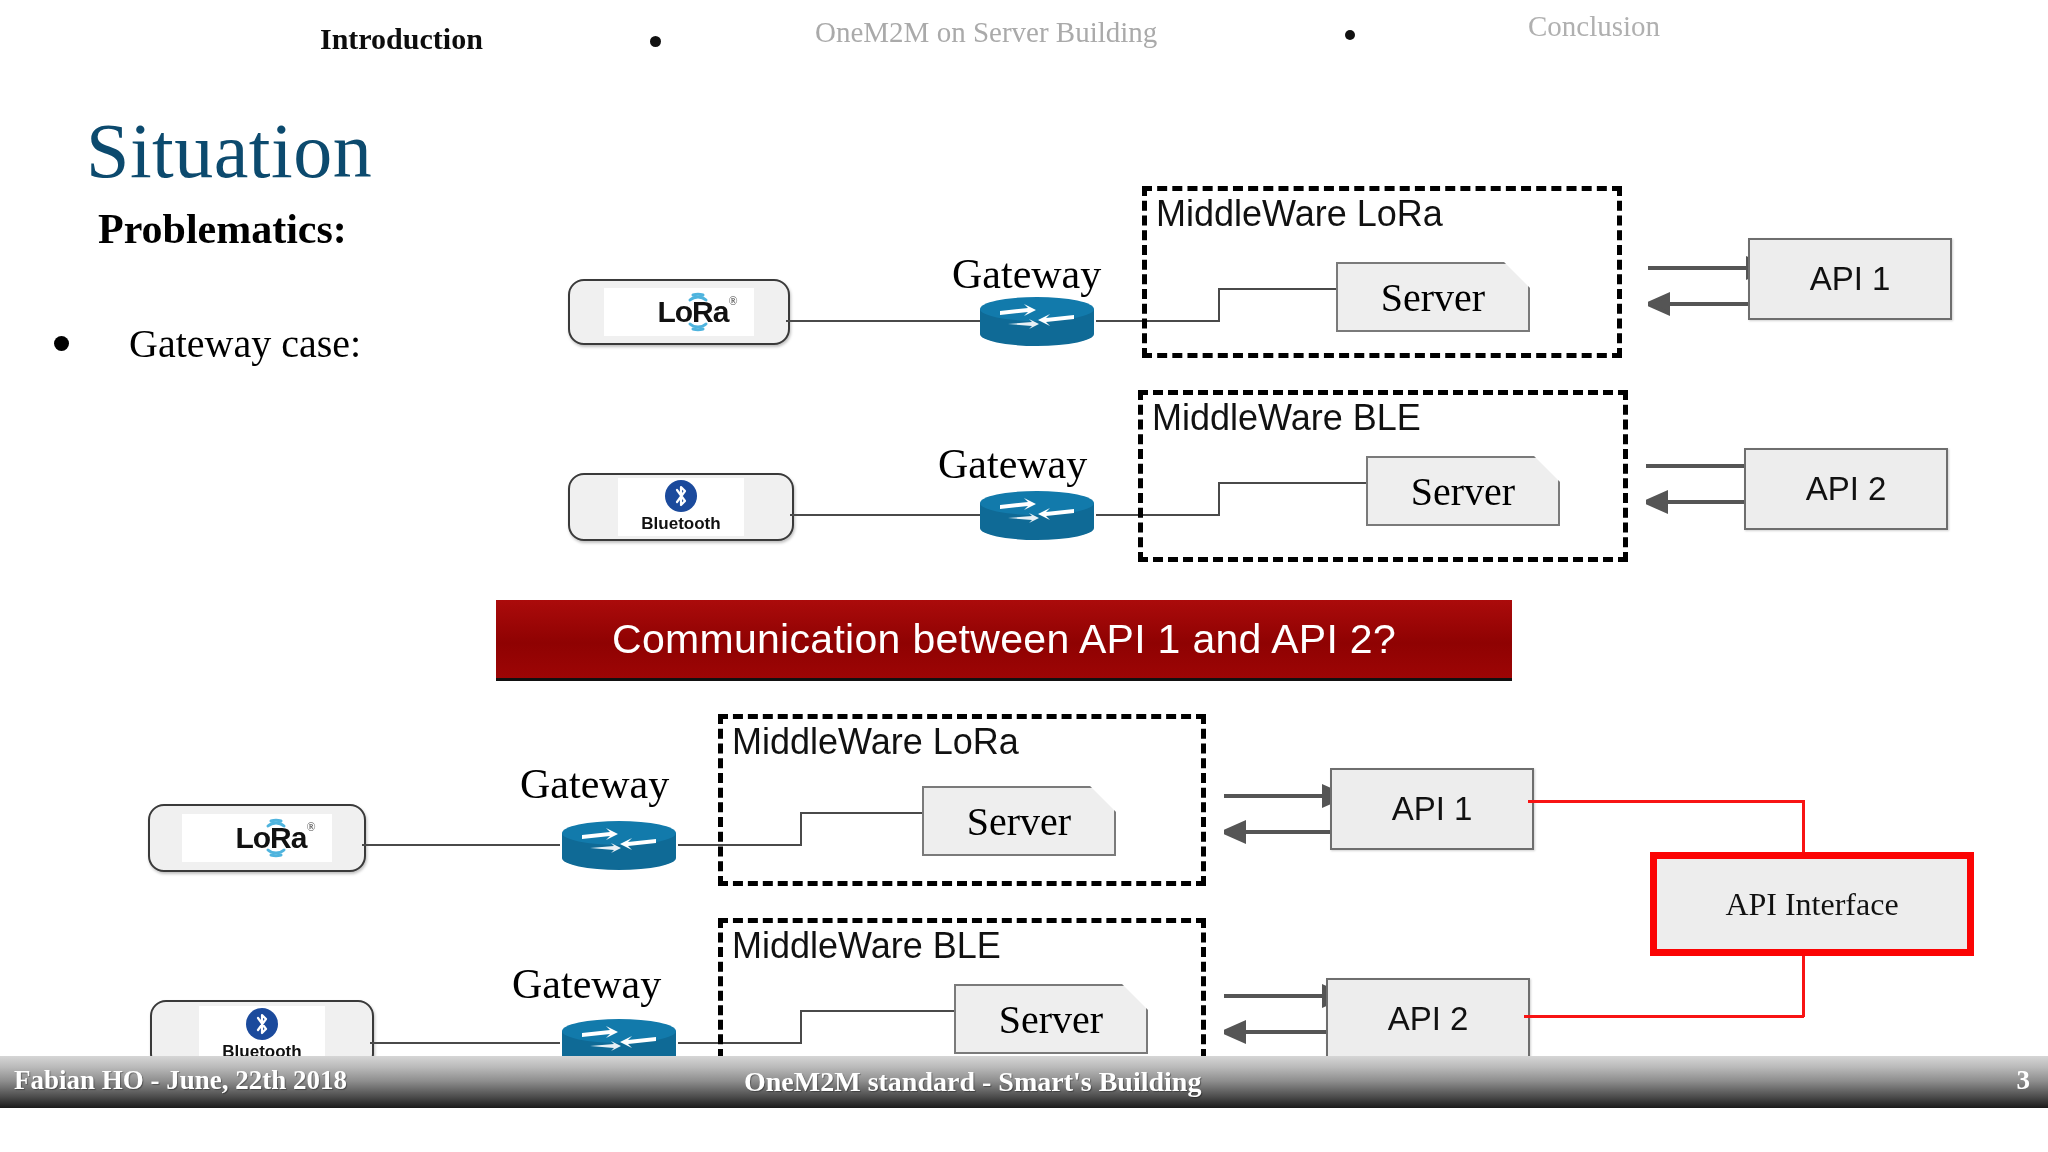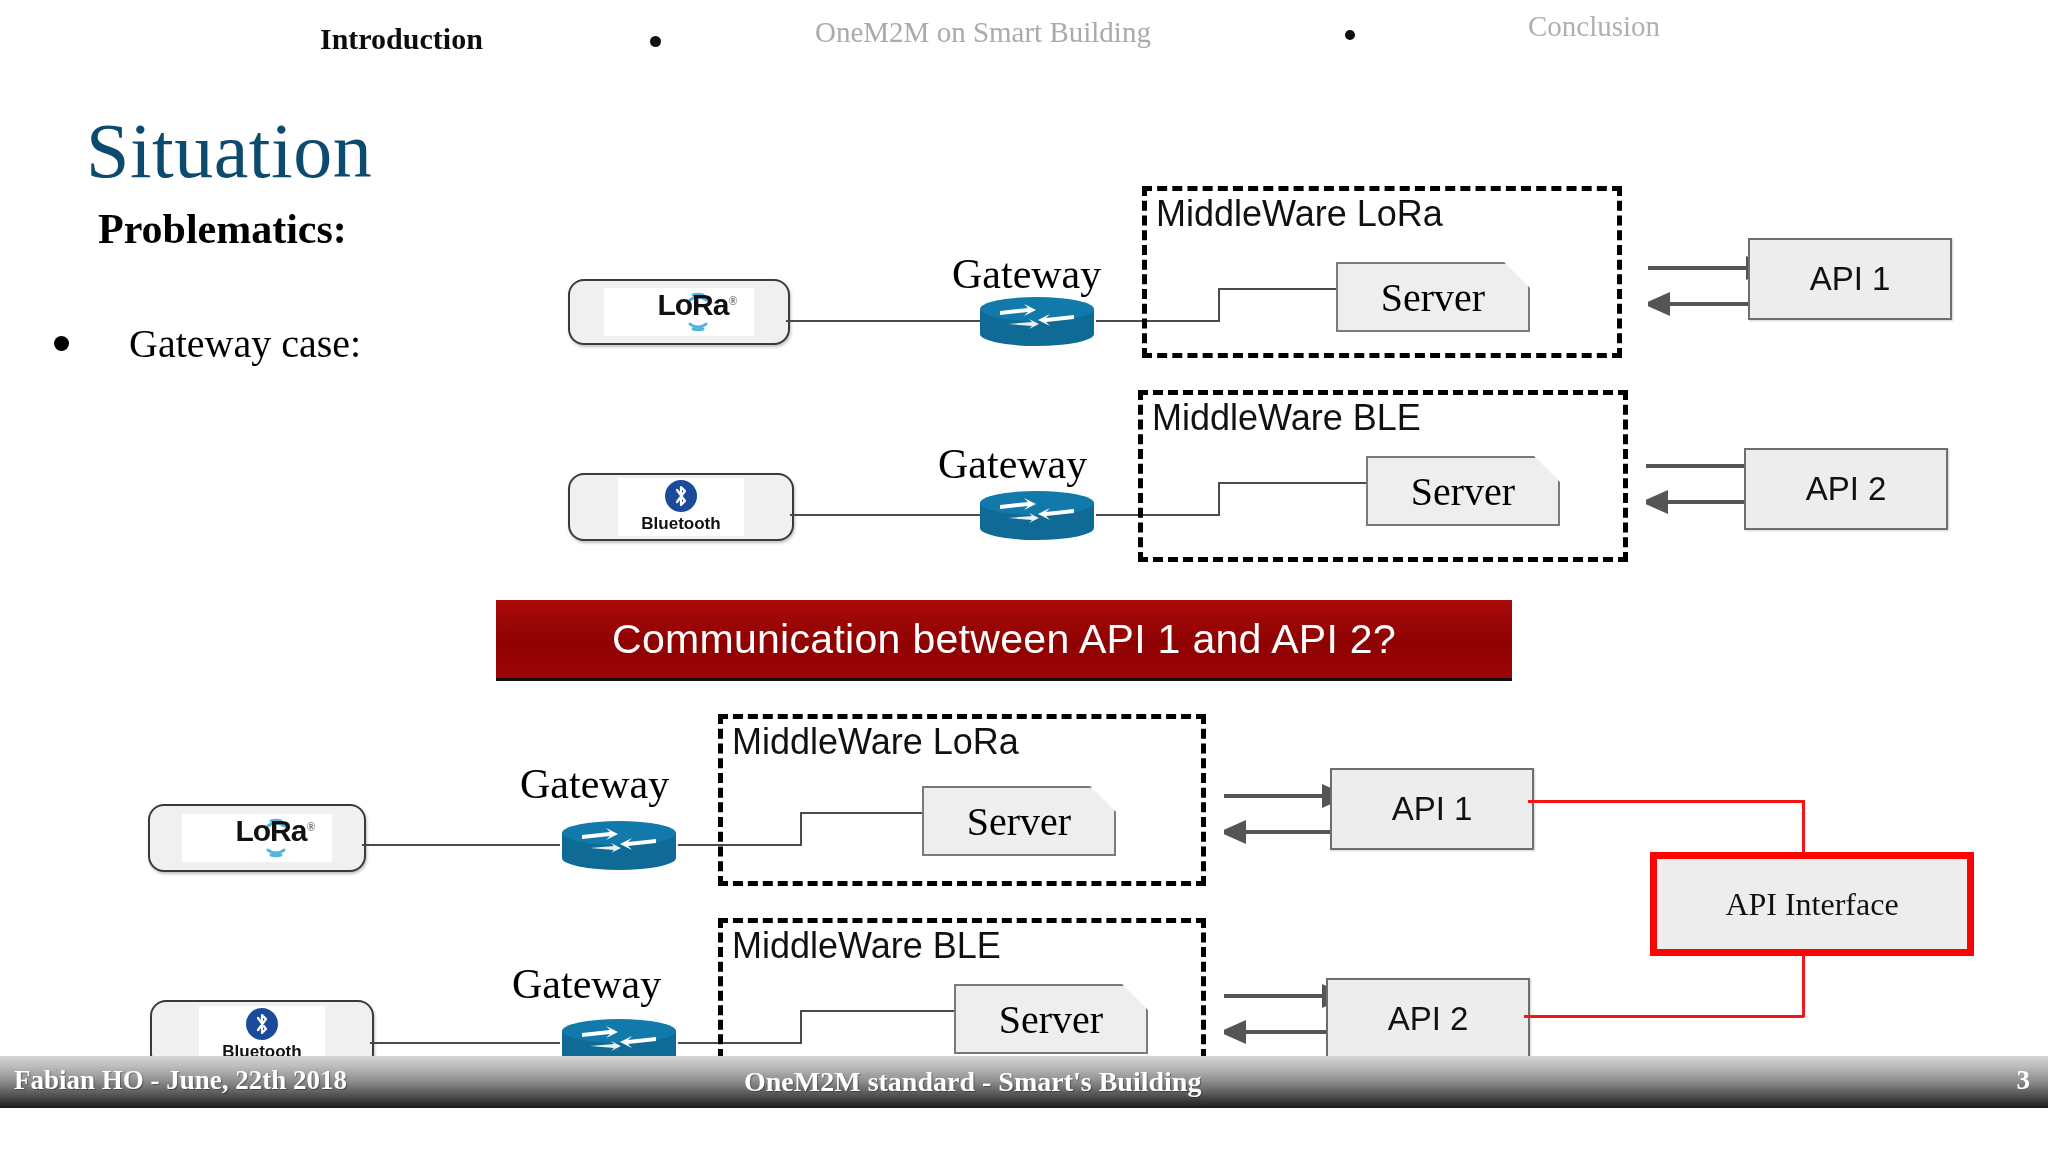--- a/index.html
+++ b/index.html
@@ -27,21 +27,21 @@
   .bullet-row{position:absolute;left:42px;top:320px;display:flex;align-items:center;gap:0;}
   .bullet-dot{width:15px;height:15px;border-radius:50%;background:#000;margin-right:60px;margin-left:12px;}
   .bullet-text{font-size:40px;color:#000;font-family:"Liberation Serif",serif;}
 
   
   .dev-box{position:absolute;background:#f0f0f0;border:2px solid #3a3a3a;border-radius:16px;
      box-shadow:1px 2px 3px rgba(0,0,0,.25);display:flex;align-items:center;justify-content:center;}
   .logo-plate{background:#ffffff;display:flex;flex-direction:column;align-items:center;justify-content:center;}
 
   
-  .lora-wrap{position:relative;display:flex;align-items:flex-start;justify-content:center;margin-left:37px;}
+  .lora-wrap{position:relative;display:flex;align-items:center;justify-content:center;margin-left:37px;}
   .lora-text{font-family:"Liberation Sans",sans-serif;font-weight:bold;color:#111;letter-spacing:-1px;}
   .lora-reg{font-size:.42em;vertical-align:super;color:#444;font-weight:normal;}
   .lora-waves{position:absolute;left:50%;transform:translateX(-50%);}
 
   
   .bt-wrap{display:flex;flex-direction:column;align-items:center;justify-content:center;}
   .bt-circle{border-radius:50%;background:#1b4a9c;display:flex;align-items:center;justify-content:center;}
   .bt-word{font-family:"Liberation Sans",sans-serif;font-weight:bold;color:#111;}
 
   
@@ -94,21 +94,21 @@
      font-family:"Liberation Serif",serif;}
 </style>
 </head>
 <body>
 
 <div id="slide">
 
   <div class="nav">
     <div class="nav-item nav-active">Introduction</div>
     <div class="nav-item nav-dot1"></div>
-    <div class="nav-item nav-inactive-1">OneM2M on Smart Building</div>
+    <div class="nav-item nav-inactive-1">OneM2M on Server Building</div>
     <div class="nav-item nav-dot2"></div>
     <div class="nav-item nav-inactive-2">Conclusion</div>
   </div>
 
   <div class="title-situation">Situation</div>
   <div class="title-problematics">Problematics:</div>
   <div class="bullet-row">
     <div class="bullet-dot"></div>
     <div class="bullet-text">Gateway case:</div>
   </div>

